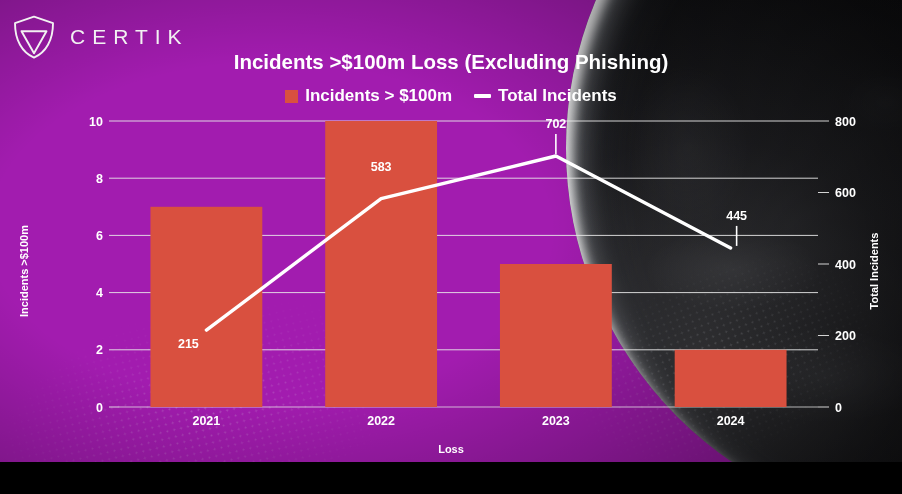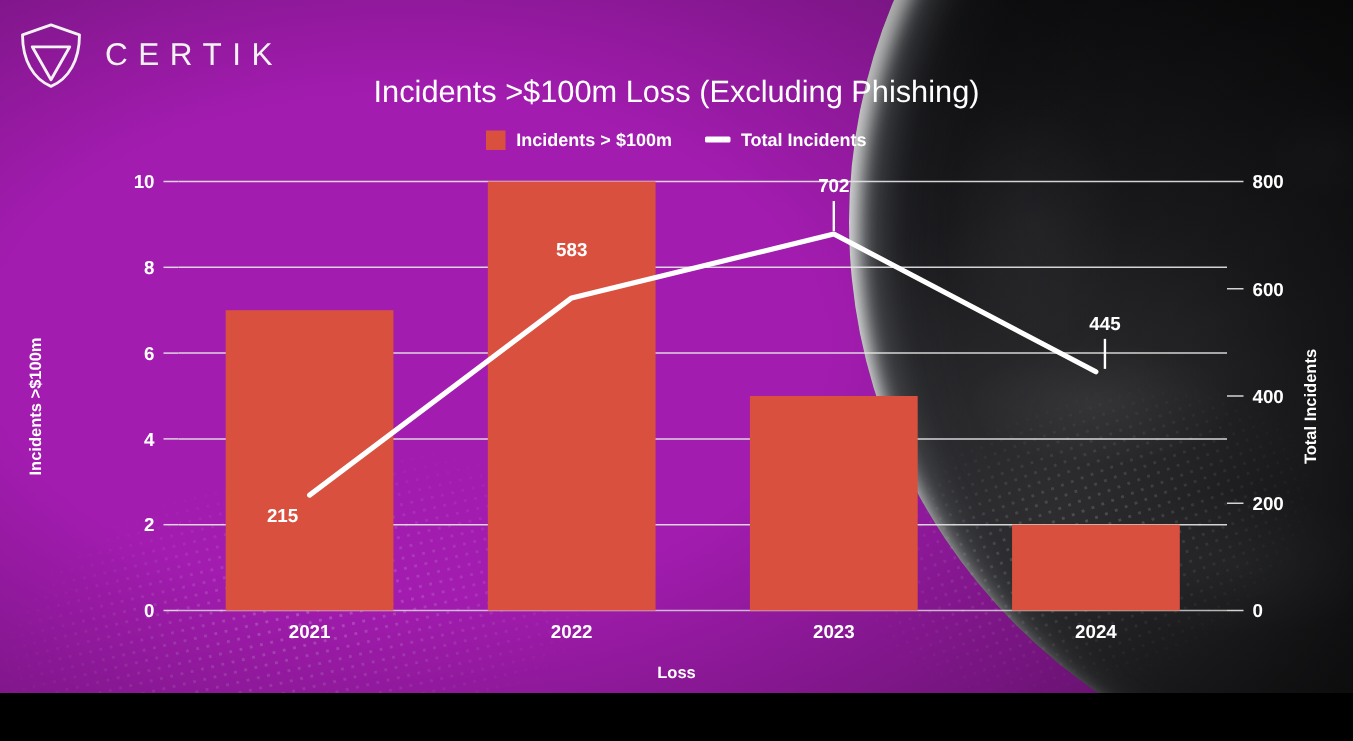--- a/index.html
+++ b/index.html
@@ -100,32 +100,32 @@
     font-weight: 400;
   }
 
   
   .chart-title {
     position: absolute;
     left: 0; right: 0; top: 50px;
     text-align: center;
     color: #ffffff;
     font-size: 20.5px;
-    font-weight: 400;
+    font-weight: 700;
   }
   .legend {
     position: absolute;
     left: 0; right: 0; top: 86px;
     display: flex; justify-content: center; align-items: center;
     gap: 22px;
   }
   .legend-item { display: flex; align-items: center; gap: 7px; }
   .legend-swatch-bar { width: 13px; height: 13px; background: #d9503f; }
   .legend-swatch-line { width: 17px; height: 4px; background: #ffffff; border-radius: 1px; }
-  .legend-text { color: #ffffff; font-size: 12px; font-weight: 700; }
+  .legend-text { color: #ffffff; font-size: 17px; font-weight: 700; }
 
   
   .plot-svg { position: absolute; left: 0; top: 0; }
 
   .axis-label {
     position: absolute;
     color: #ffffff;
     font-size: 11px;
     font-weight: 700;
     white-space: nowrap;

